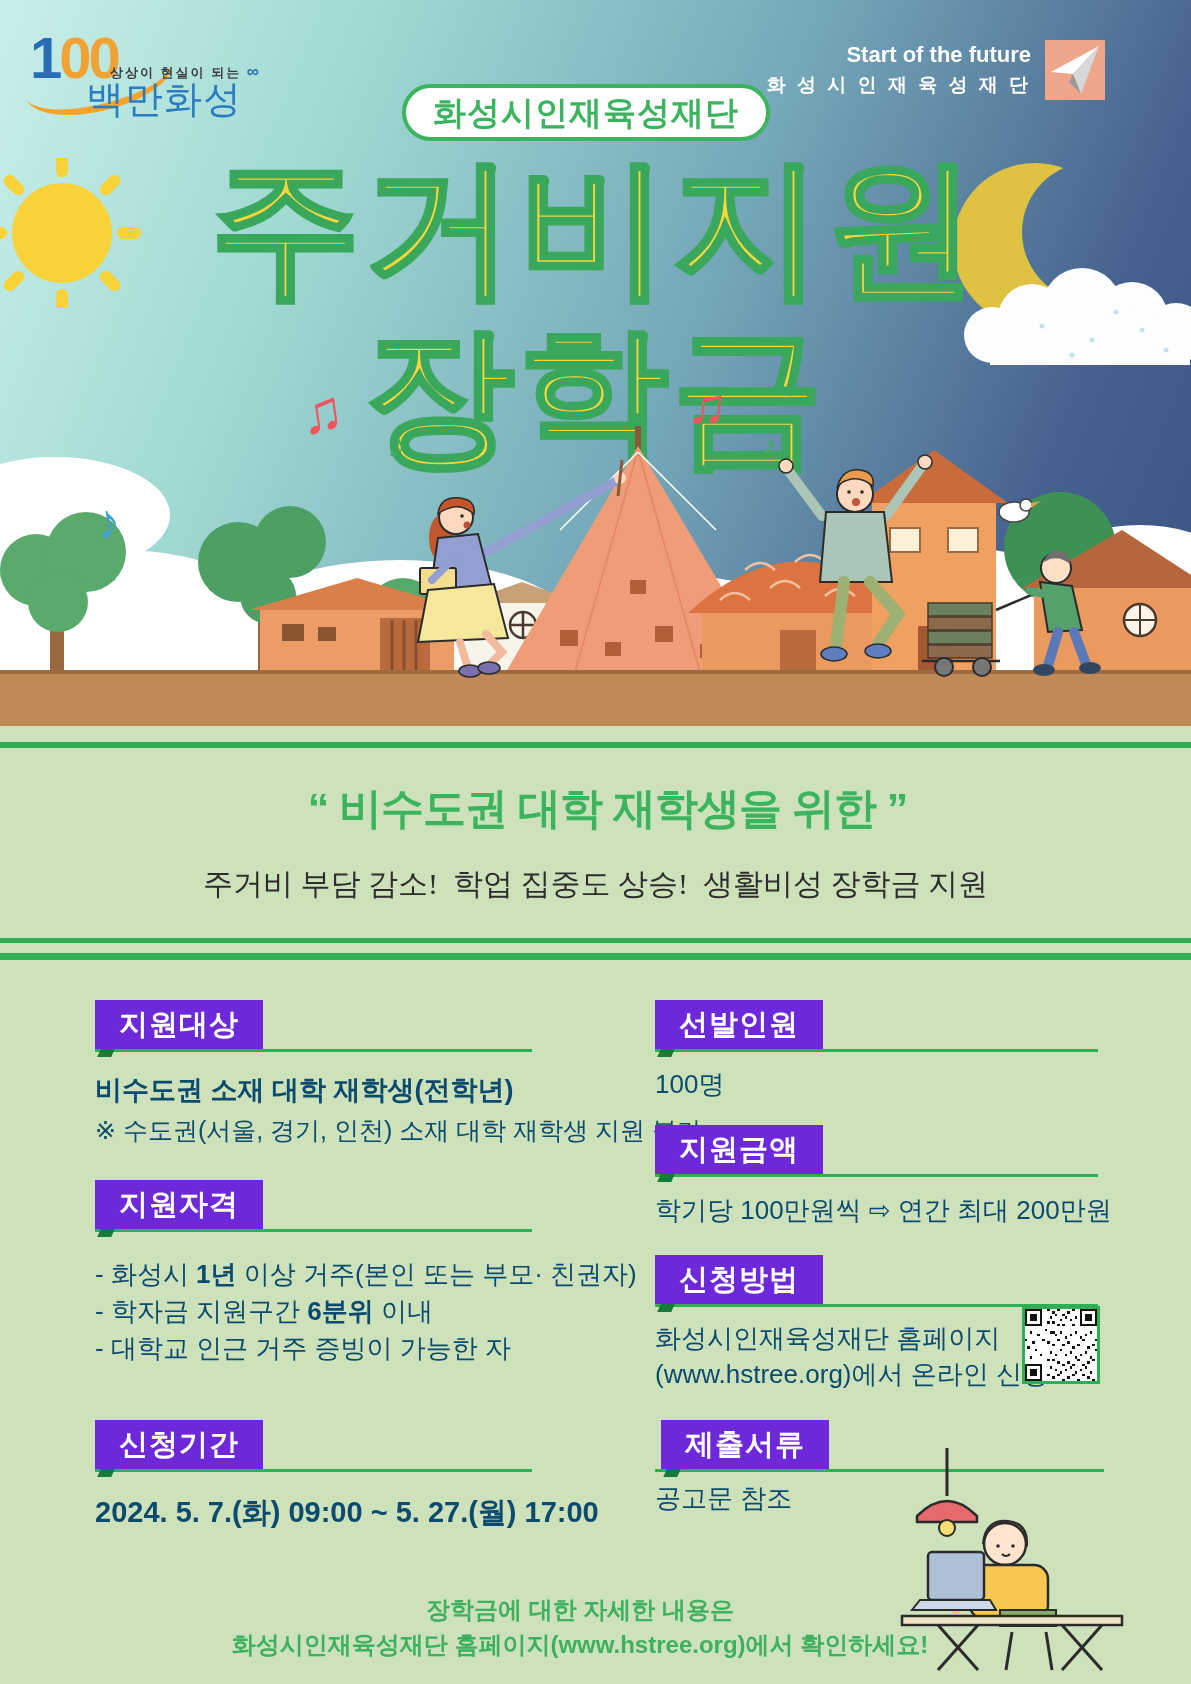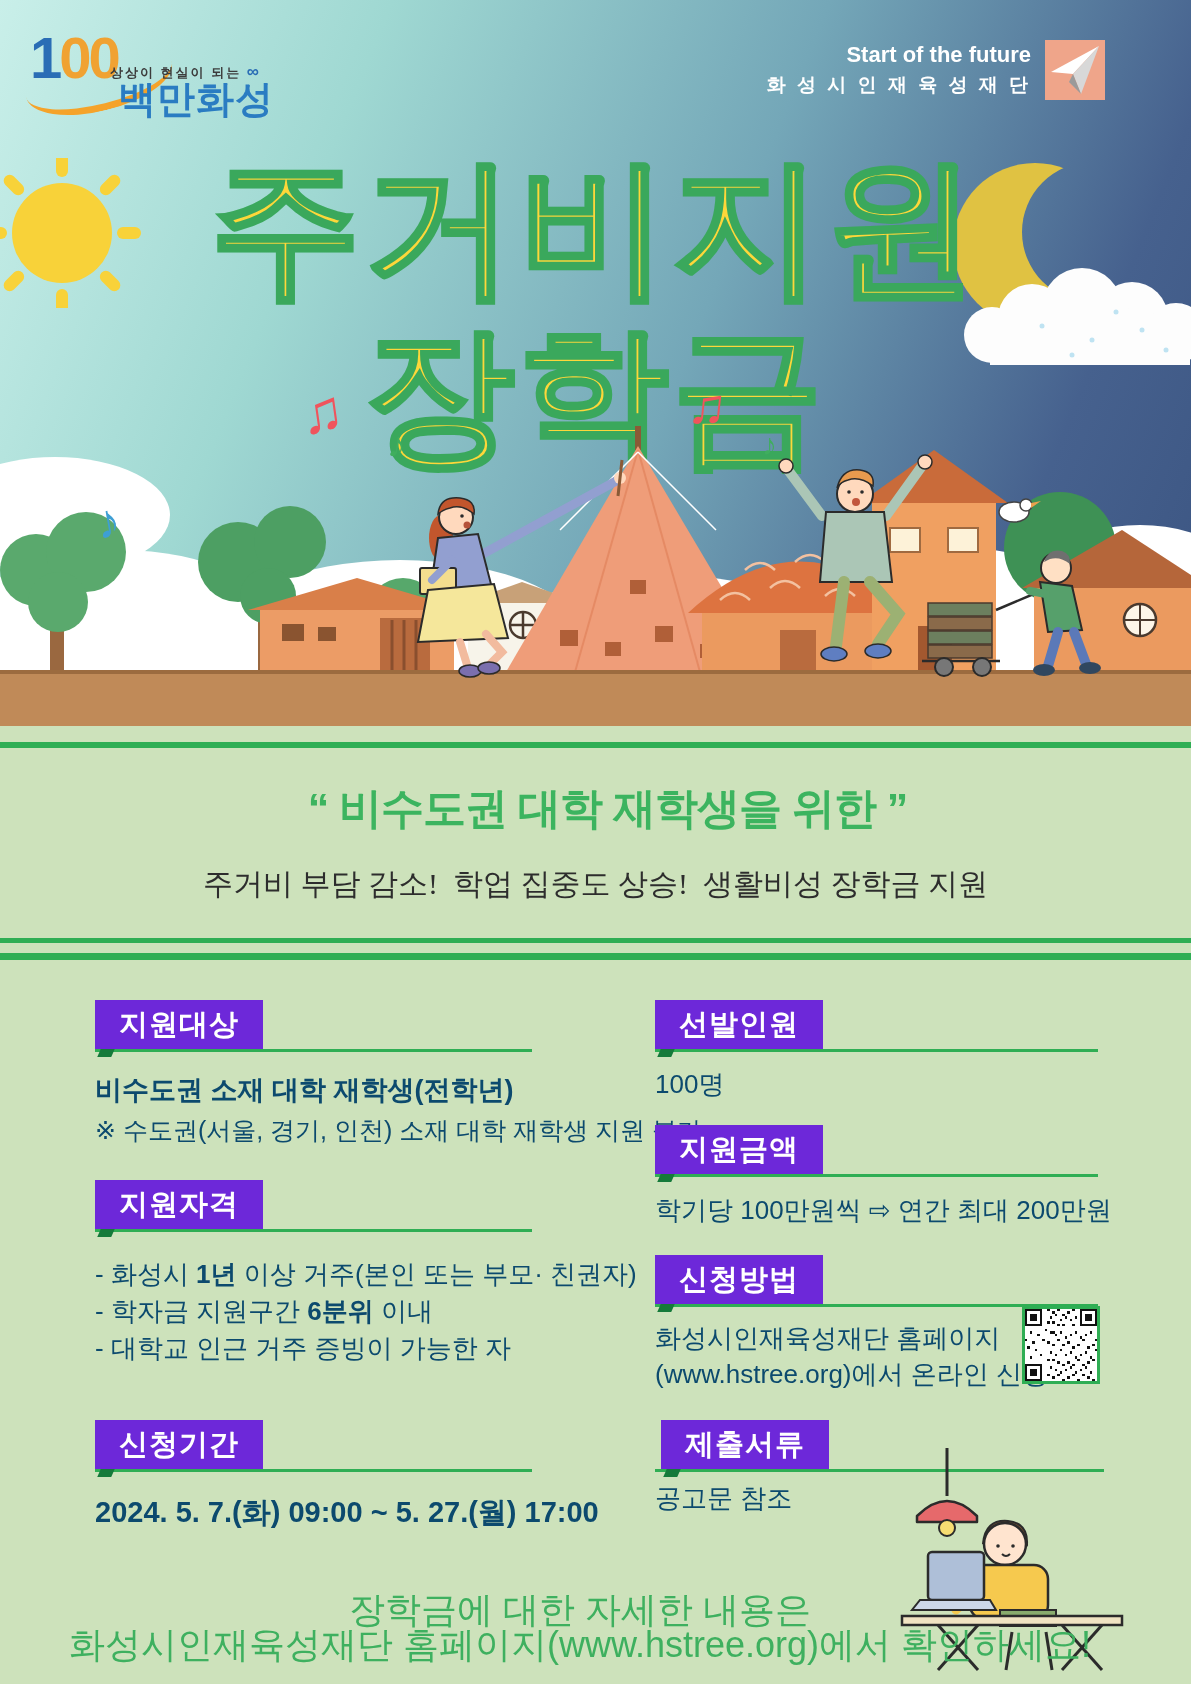--- a/index.html
+++ b/index.html
@@ -10,21 +10,21 @@
   
   .hero{position:absolute;left:0;top:0;width:1191px;height:791px;
         background:linear-gradient(112deg,#c9efe9 0%,#9fd8d2 26%,#74a7b8 55%,#46618e 82%,#3a5380 100%);}
   .logo100{left:30px;top:30px;width:270px;height:100px;}
   .logo100 .num{position:absolute;left:0;top:-6px;font-size:58px;font-weight:900;letter-spacing:-3px;}
   .logo100 .n1{color:#2a6db5;} .logo100 .n0{color:#f0a232;}
   .logo100 .swoosh{position:absolute;left:-6px;top:18px;width:150px;height:56px;border:0;
         border-bottom:7px solid #f5a32a;border-radius:50%;transform:rotate(-14deg);}
   .logo100 .tag{position:absolute;left:64px;top:32px;font-size:13px;color:#3c3c3c;font-weight:700;letter-spacing:2px;margin-left:16px;}
   .logo100 .inf{color:#2a6db5;font-size:17px;font-weight:900;}
-  .logo100 .nm{position:absolute;left:56px;top:44px;font-size:38px;font-weight:700;color:#2a7cc2;letter-spacing:1px;margin-left:32px;}
+  .logo100 .nm{position:absolute;left:56px;top:44px;font-size:38px;font-weight:400;color:#2a7cc2;letter-spacing:1px;}
 
   .topright{right:160px;top:42px;text-align:right;color:#fff;}
   .topright .slogan{font-size:22px;font-weight:600;}
   .topright .orgsp{font-size:19px;font-weight:700;letter-spacing:3px;margin-top:4px;}
   .planebox{right:86px;top:40px;width:60px;height:60px;background:#efa58a;}
 
   .pill{left:402px;top:84px;width:368px;height:57px;background:#ffffff;
         border:4px solid #3cb45f;border-radius:34px;box-sizing:border-box;
         text-align:center;line-height:49px;font-size:33px;font-weight:800;color:#3cb45f;letter-spacing:1px;}
 
@@ -58,21 +58,21 @@
   .badge::after{content:"";position:absolute;left:4px;bottom:-8px;width:14px;height:8px;
         background:#157a3a;transform:skewX(-24deg);}
   .txt{position:absolute;color:#0c4a6e;font-size:26px;line-height:36px;}
   .txt b{font-weight:800;}
   .bold27{font-size:27px;font-weight:800;}
   .bold29{font-size:29px;font-weight:800;}
 
   .qr{left:1022px;top:1306px;width:78px;height:78px;background:#fff;border:3px solid #2fae54;box-sizing:border-box;}
 
   .footer{left:40px;top:1592px;width:1080px;text-align:center;color:#3eb05f;
-        font-size:36px;font-weight:400;line-height:35px;}
+        font-size:24px;font-weight:700;line-height:35px;}
 
   .desk-scene{left:850px;top:1440px;width:341px;height:244px;}
 </style>
 </head>
 <body>
 
 <div class="poster">
 
   <div class="hero abs">
 
@@ -132,20 +132,21 @@
       <div class="orgsp">화 성 시 인 재 육 성 재 단</div>
     </div>
     <div class="planebox abs">
       <svg viewBox="0 0 60 60" width="60" height="60">
         <polygon points="6,32 54,6 28,34" fill="#ffffff"></polygon>
         <polygon points="28,34 54,6 36,54" fill="#d8d8d8"></polygon>
         <polygon points="28,34 36,54 24,42" fill="#9a9a9a"></polygon>
       </svg>
     </div>
 
+    <div class="pill abs">화성시인재육성재단</div>
 
     <div class="bigtitle t1 abs">주거비지원</div>
     <div class="bigtitle t2 abs">장학금</div>
 
     <span class="note" style="left:300px;top:378px;font-size:58px;color:#f0545c;transform:rotate(-8deg);">♫</span>
     <span class="note" style="left:388px;top:424px;font-size:36px;color:#3fae5e;transform:rotate(8deg);">♪</span>
     <span class="note" style="left:96px;top:494px;font-size:48px;color:#3e9fd4;transform:rotate(-10deg);">♪</span>
     <span class="note" style="left:688px;top:376px;font-size:52px;color:#f0545c;transform:rotate(6deg);">♫</span>
     <span class="note" style="left:762px;top:428px;font-size:30px;color:#3fae5e;">♪</span>
 

